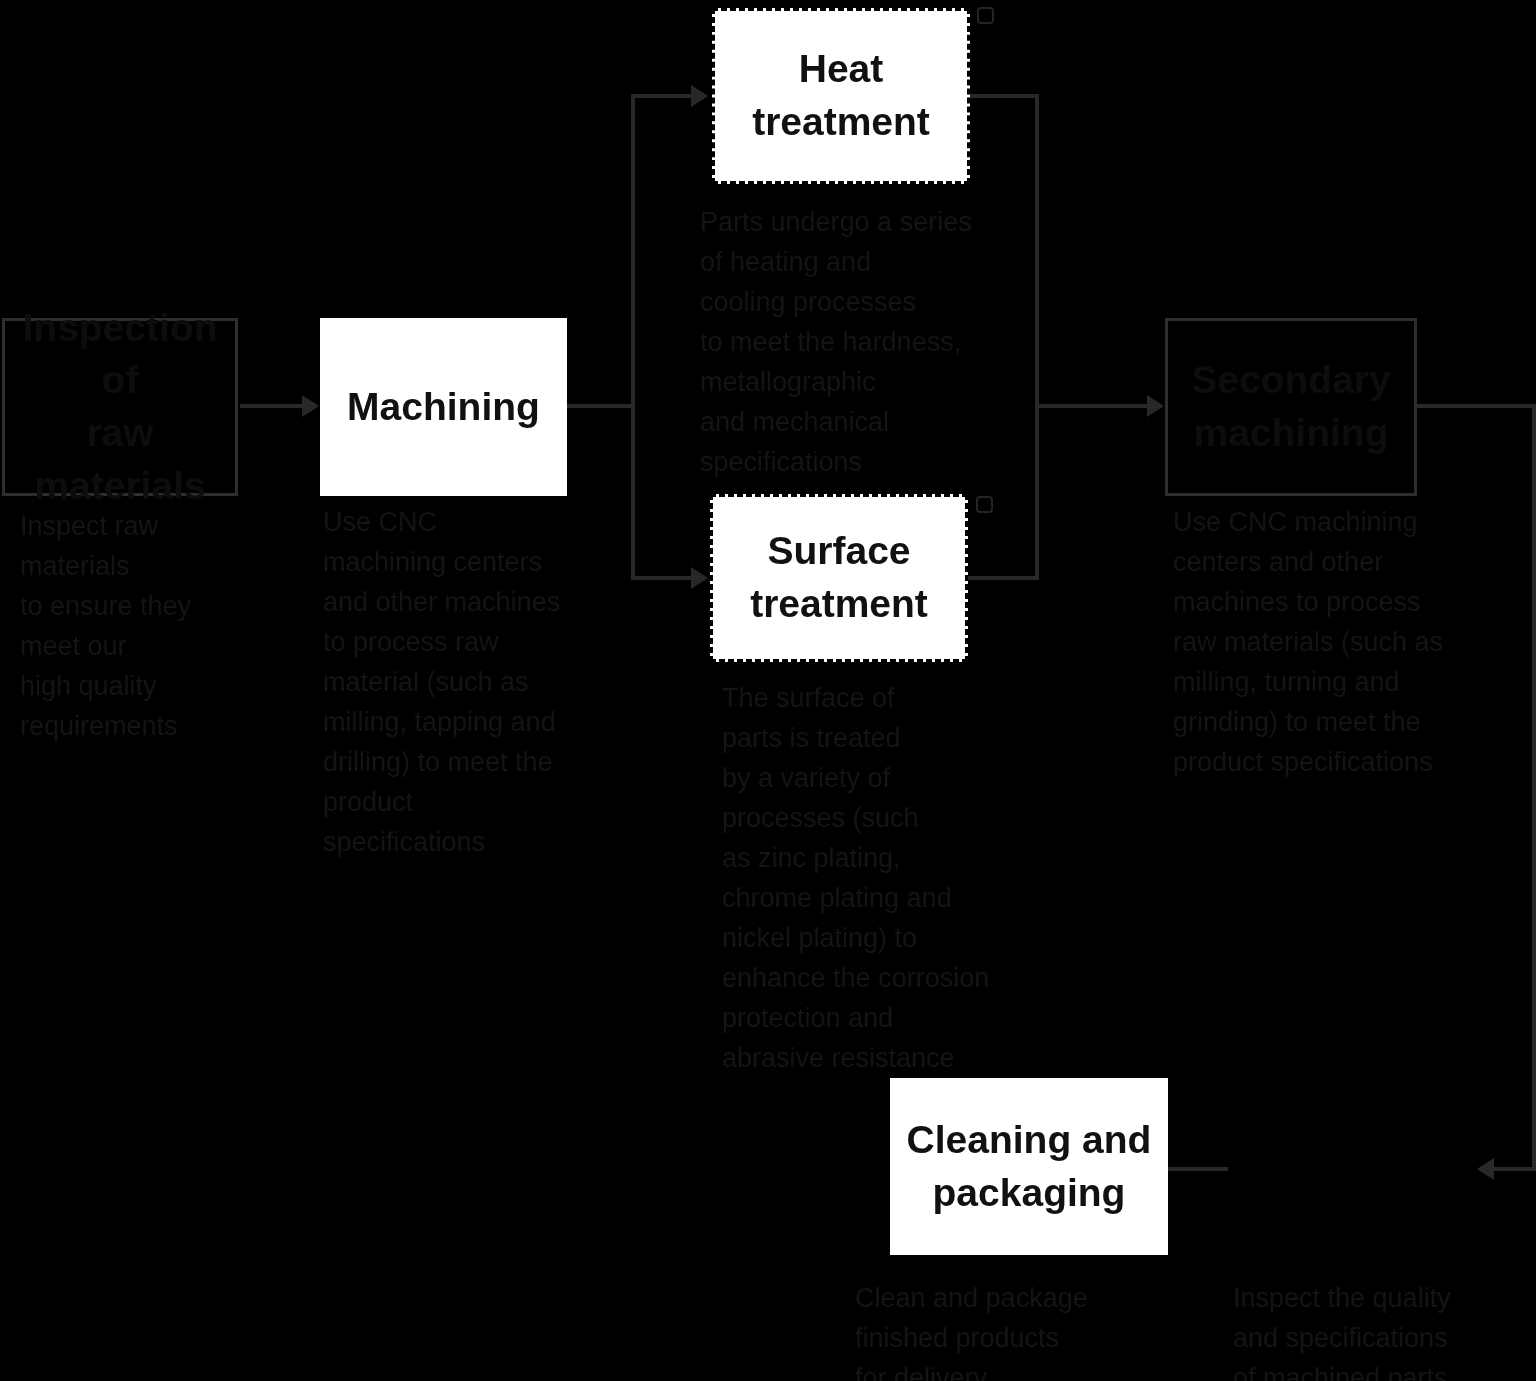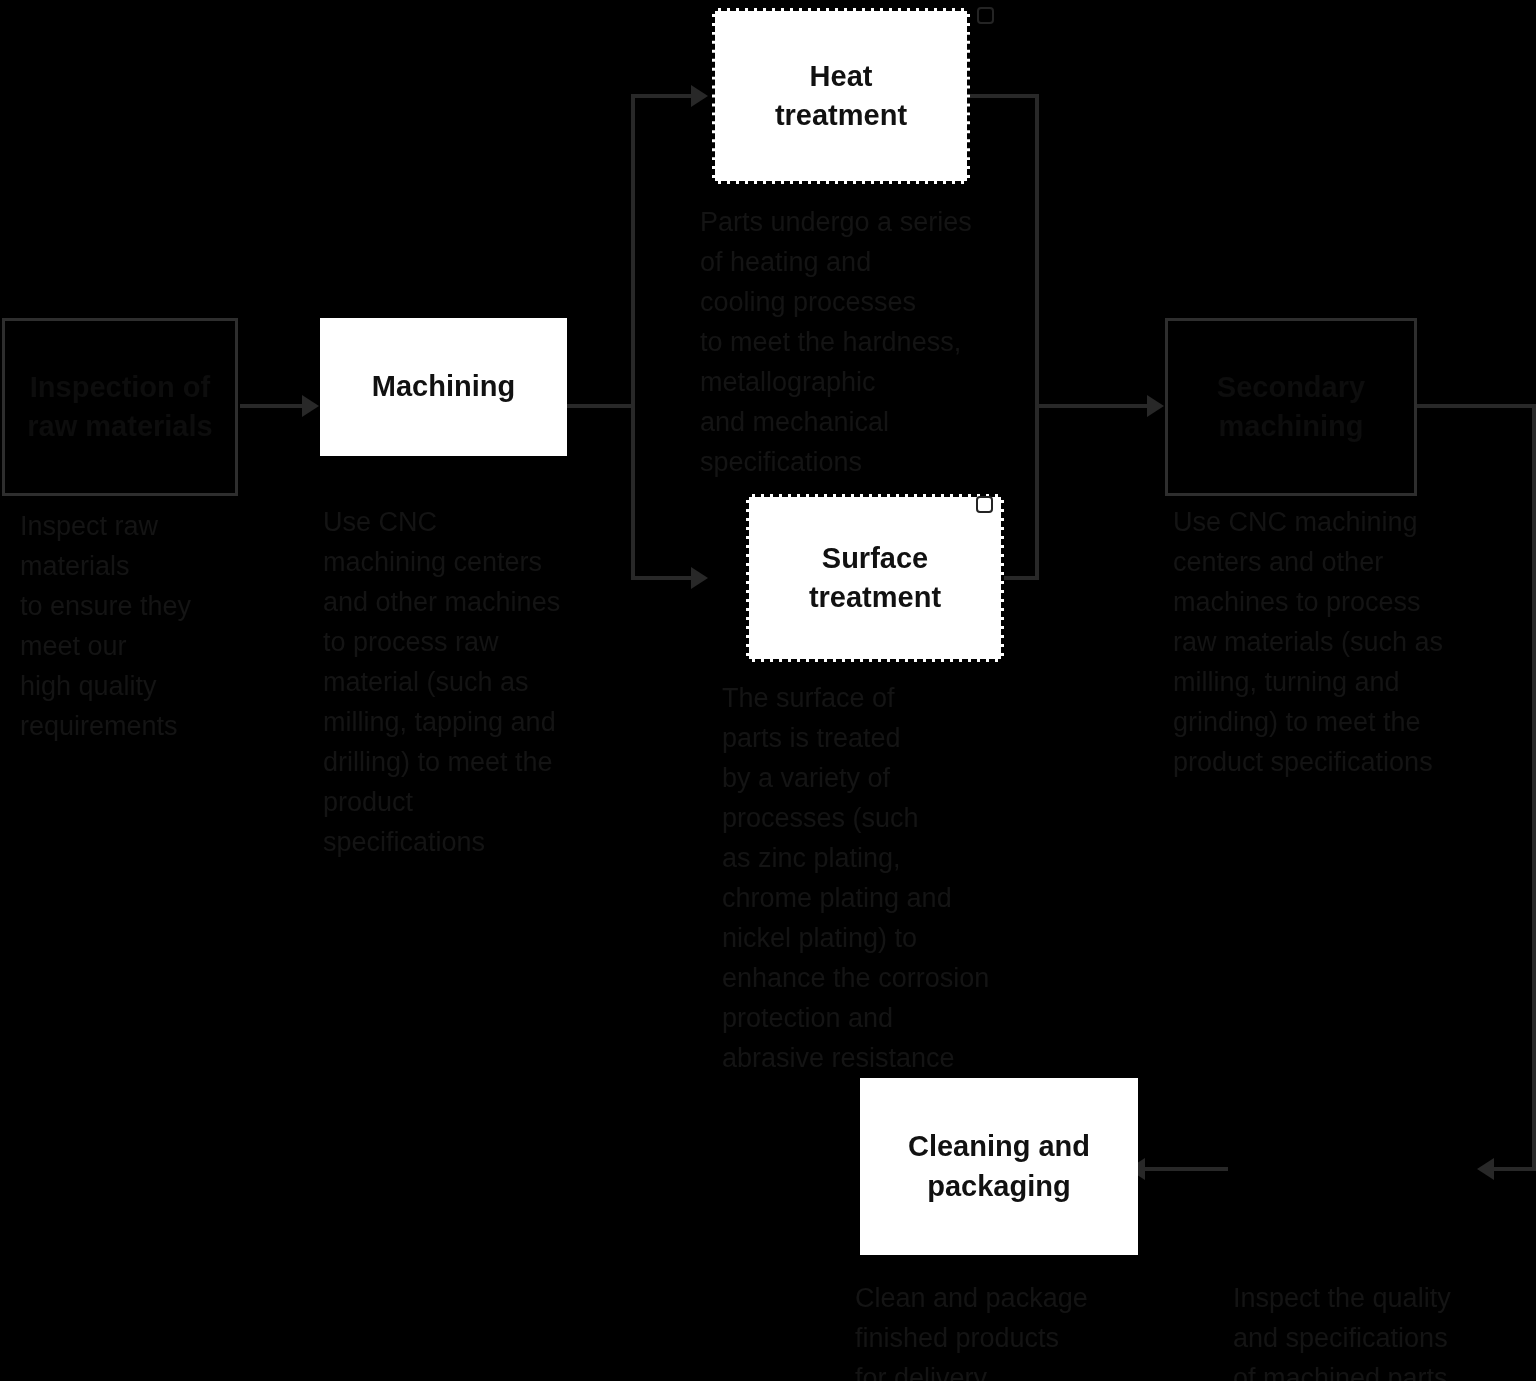--- a/index.html
+++ b/index.html
@@ -29,21 +29,21 @@
   }
   .node-dashed {
     background: #ffffff;
     border: 3px dashed #000000;
   }
   .node-dark {
     background: #000000;
     border: 3px solid #2e2e2e;
   }
   .node-title {
-    font-size: 29px;
+    font-size: 39px;
     font-weight: bold;
     line-height: 1.35;
     white-space: pre-line;
     color: #111111;
   }
   .node-dark .node-title {
     color: #0d0d0d;
   }
   .desc {
     position: absolute;
@@ -110,42 +110,42 @@
   <div class="arrow-l" style="left:1477px; top:1158px;"></div>
 
   <div class="hline" style="left:1145px; top:1167px; width:83px;"></div>
   <div class="arrow-l" style="left:1128px; top:1158px;"></div>
 
   <div class="node node-dark" style="left:2px; top:318px; width:236px; height:178px;">
     <span class="node-title">Inspection of
 raw materials</span>
   </div>
 
-  <div class="node node-light" style="left:320px; top:318px; width:247px; height:138px;">
+  <div class="node node-light" style="left:320px; top:318px; width:247px; height:178px;">
     <span class="node-title">Machining</span>
   </div>
 
   <div class="node node-dashed" style="left:712px; top:8px; width:258px; height:176px;">
     <span class="node-title">Heat
 treatment</span>
   </div>
   <div class="badge" style="left:977px; top:7px;"></div>
 
-  <div class="node node-dashed" style="left:746px; top:494px; width:258px; height:168px;justify-content:center;">
+  <div class="node node-dashed" style="left:710px; top:494px; width:258px; height:168px;justify-content:center;">
     <span class="node-title">Surface
 treatment</span>
   </div>
   <div class="badge" style="left:976px; top:496px;"></div>
 
   <div class="node node-dark" style="left:1165px; top:318px; width:252px; height:178px;">
     <span class="node-title">Secondary
 machining</span>
   </div>
 
-  <div class="node node-light" style="left:860px; top:1078px; width:278px; height:177px;">
+  <div class="node node-light" style="left:890px; top:1078px; width:278px; height:177px;">
     <span class="node-title">Cleaning and
 packaging</span>
   </div>
 
 
   <div class="desc" style="left:20px; top:506px; width:300px;">Inspect raw
 materials
 to ensure they
 meet our
 high quality

